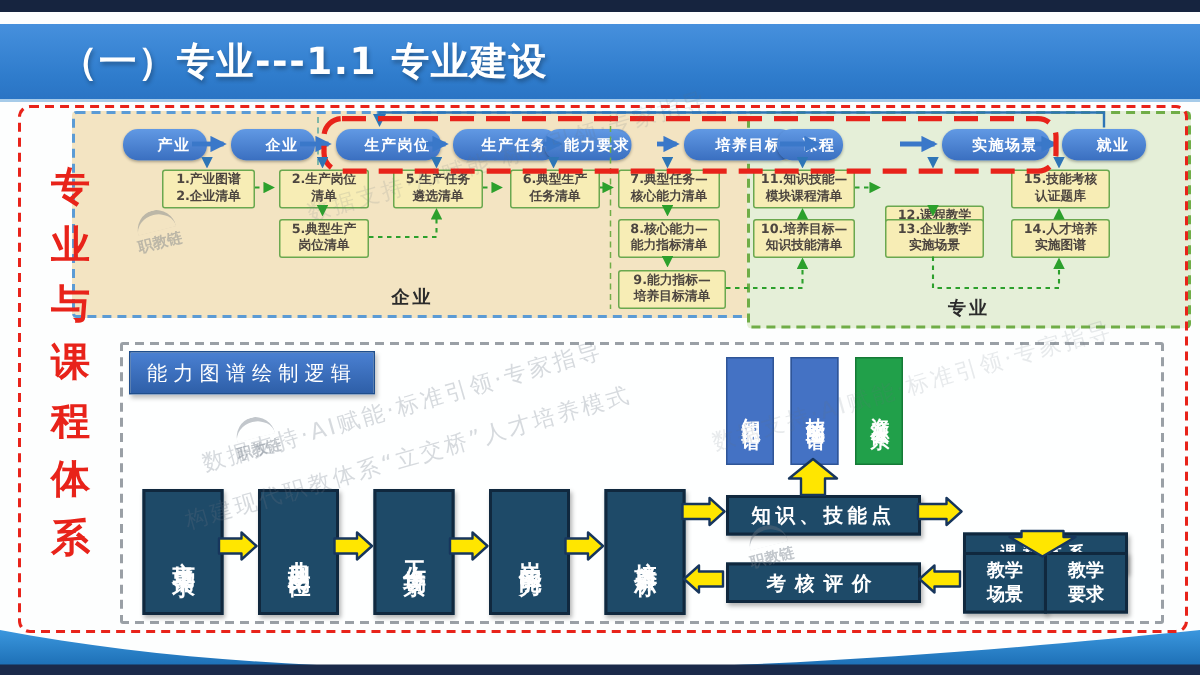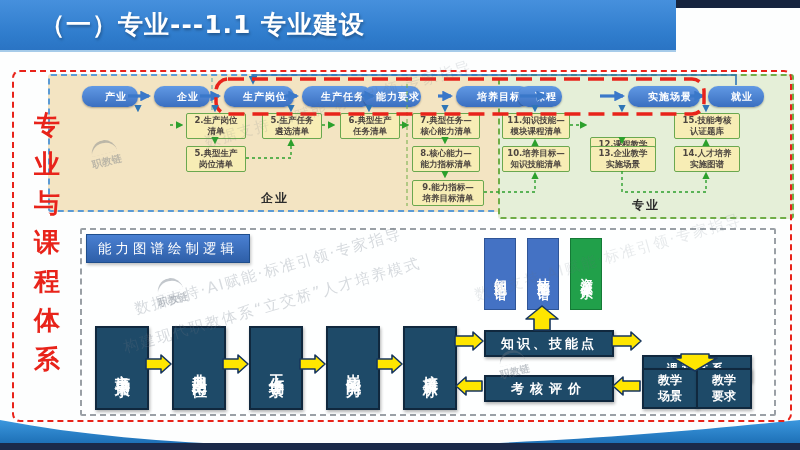--- a/index.html
+++ b/index.html
@@ -1,18 +1,18 @@
 <!DOCTYPE html>
 <html><head>
 <meta charset="utf-8">
 <style>
   html,body{margin:0;padding:0;background:#e8e8e8;font-family:"DejaVu Sans","Liberation Sans",sans-serif;}
   .slide{position:relative;width:800px;height:450px;background:#fdfefe;overflow:hidden;margin:0 auto;}
   .topbar{position:absolute;left:0;top:0;width:800px;height:8px;background:#16243f;z-index:3;}
-  .header{position:absolute;left:0;top:0;width:676px;height:50px;background:linear-gradient(180deg,#4690dd 0%,#2f7ccc 70%,#2a74c4 100%);border-bottom:2px solid #a6cbe9;z-index:3;text-decoration:underline;}
+  .header{position:absolute;left:0;top:16px;width:800px;height:50px;background:linear-gradient(180deg,#4690dd 0%,#2f7ccc 70%,#2a74c4 100%);border-bottom:2px solid #a6cbe9;z-index:3;text-decoration:underline;}
   .title{position:absolute;left:40px;top:0;height:50px;line-height:50px;color:#ffffff;font-size:25px;font-weight:bold;letter-spacing:1px;text-shadow:1px 2px 3px rgba(0,0,0,.3);}
   .outer-border{position:absolute;left:12px;top:70px;width:776px;height:348px;border:2.5px dashed #e8231a;border-radius:8px;z-index:2;}
   .sidebar{position:absolute;left:30px;top:112px;width:34px;display:flex;flex-direction:column;gap:13px;align-items:center;z-index:4;}
   .sidebar span{color:#e8231a;font-size:26px;font-weight:600;line-height:1;}
   .panel{position:absolute;z-index:1;border-radius:3px;}
   .panel-ent{left:48px;top:74px;width:450px;height:134px;background:#f3e4c2;border:2px dashed #5b9bd5;}
   .panel-major{left:498px;top:74px;width:292px;height:141px;background:#e5efd8;border:2px dashed #70ad47;}
   .panel-label{position:absolute;bottom:3px;left:0;width:100%;text-align:center;font-size:12px;font-weight:bold;color:#2b2b2b;letter-spacing:2px;}
   .pill{position:absolute;height:21px;top:86px;border-radius:10px;background:linear-gradient(180deg,#6199e4,#3a6fc0);color:#fff;font-weight:bold;font-size:10px;display:flex;align-items:center;justify-content:center;letter-spacing:1px;box-shadow:0 1px 2px rgba(0,0,0,.3);z-index:4;padding-left:12px;}
   .ybox{position:absolute;background:#f7edb5;border:1px solid #6aa84f;border-radius:2px;color:#4d4640;font-size:8.5px;font-weight:600;line-height:1.25;display:flex;align-items:center;justify-content:center;text-align:center;white-space:pre-line;z-index:4;height:24px;}
@@ -74,20 +74,22 @@
   <div class="pill" style="left:82px;width:44px;">产业</div>
   <div class="pill" style="left:154px;width:44px;">企业</div>
   <div class="pill" style="left:224px;width:58px;">生产岗位</div>
   <div class="pill" style="left:302px;width:58px;">生产任务</div>
   <div class="pill" style="left:363px;width:46px;">能力要求</div>
   <div class="pill" style="left:456px;width:62px;">培养目标</div>
   <div class="pill" style="left:518px;width:32px;">课程</div>
   <div class="pill" style="left:628px;width:60px;">实施场景</div>
   <div class="pill" style="left:708px;width:44px;">就业</div>
 
+  <div class="ybox" style="left:108px;top:113px;width:60px;">1.产业图谱
+2.企业清单</div>
   <div class="ybox" style="left:186px;top:113px;width:58px;">2.生产岗位
 清单</div>
   <div class="ybox" style="left:262px;top:113px;width:58px;">5.生产任务
 遴选清单</div>
   <div class="ybox" style="left:340px;top:113px;width:58px;">6.典型生产
 任务清单</div>
   <div class="ybox" style="left:412px;top:113px;width:66px;">7.典型任务—
 核心能力清单</div>
   <div class="ybox" style="left:502px;top:113px;width:66px;">11.知识技能—
 模块课程清单</div>

